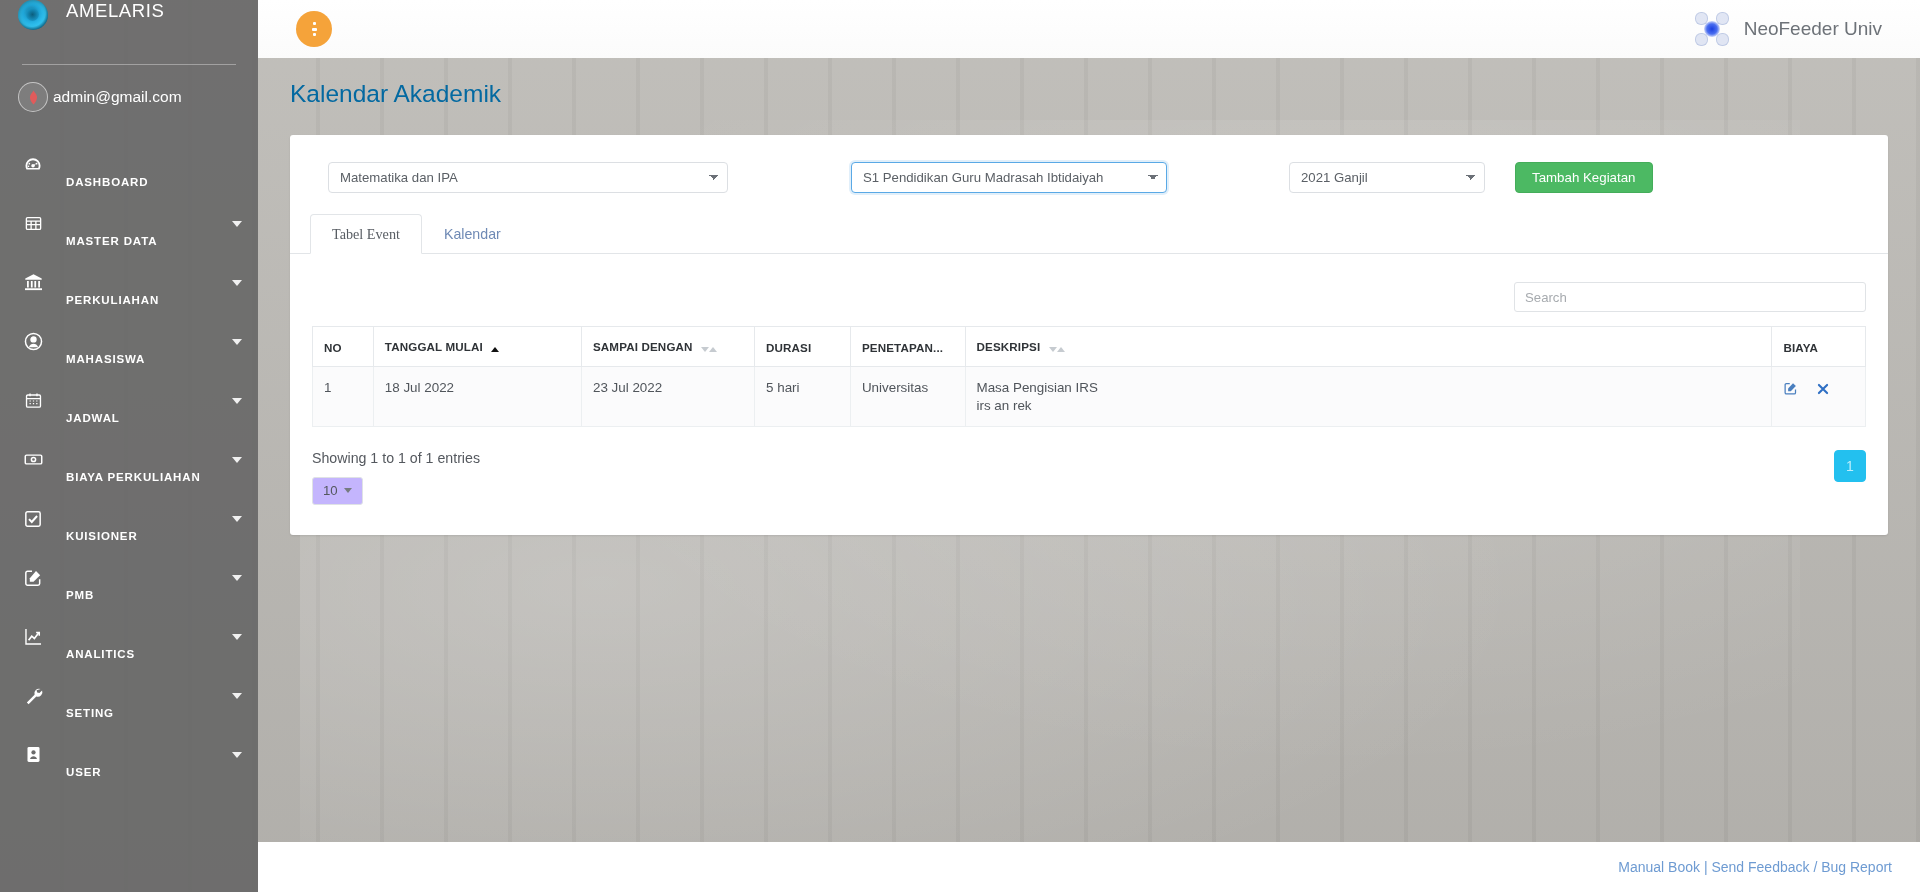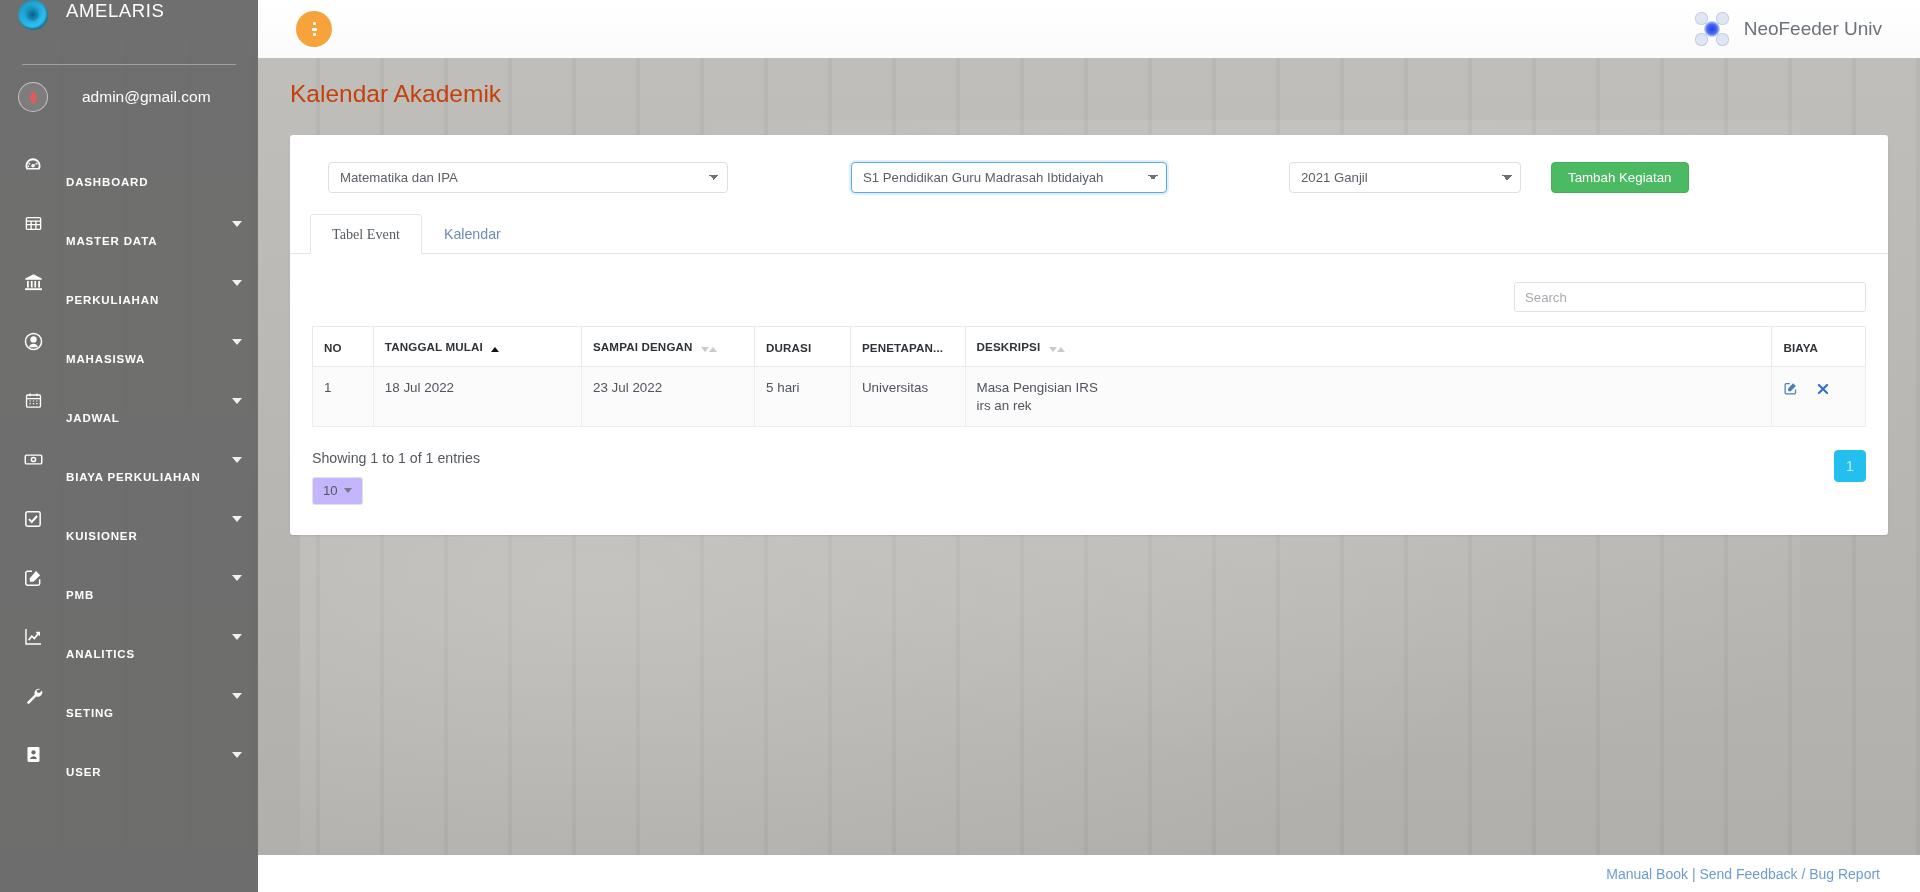--- a/index.html
+++ b/index.html
@@ -61,21 +61,21 @@
     font-size: 18.5px; letter-spacing: .6px; color: #fff;
   }
   .brand-sep {
     height: 1px; margin: 0 22px;
     background: rgba(255,255,255,.35);
   }
   .user-row {
     height: 64px;
     display: flex; align-items: center;
     padding: 0 0 0 18px;
-    gap: 34px;
+    gap: 5px;
   }
   .user-av {
     width: 30px; height: 30px; border-radius: 50%;
     border: 1px solid rgba(255,255,255,.55);
     background: rgba(255,255,255,.10);
     display: flex; align-items: center; justify-content: center;
     flex: none;
   }
   .user-av svg { display:block; }
   .user-mail { font-size: 15.5px; color: #fff; }
@@ -148,21 +148,21 @@
   }
   .nf-title { font-size: 19px; color: #6d7278; white-space: nowrap; }
 
   
   #content {
     position: absolute; left: 258px; top: 58px; right: 0; bottom: 52px;
     z-index: 10;
     overflow: hidden;
   }
   .page-title {
-    font-size: 24.5px; color: #c2410c; font-weight: 400;
+    font-size: 24.5px; color: #0369a1; font-weight: 400;
     margin: 22px 0 0 32px;
   }
 
   .card {
     margin: 27px 32px 0 32px;
     background: #fff;
     border-radius: 3px;
     box-shadow: 0 1px 2px rgba(0,0,0,.09);
     padding: 20px 22px 30px 22px;
   }
@@ -189,21 +189,21 @@
     background-position: right 13px center, right 8px center;
     background-size: 5px 5px, 5px 5px;
     background-repeat: no-repeat;
   }
   .sel.s1 { width: 400px; margin-left: 16px; }
   .sel.s2 {
     width: 316px; margin-left: 123px;
     border-color: #5aa9e6;
     box-shadow: 0 0 0 2px rgba(90,169,230,.18);
   }
-  .sel.s3 { width: 232px; margin-left: 122px; }
+  .sel.s3 { width: 196px; margin-left: 122px; }
   .btn-add {
     margin-left: 30px;
     height: 31px;
     padding: 0 16px;
     background: #4cb963;
     border: 1px solid #44ad5a;
     border-radius: 4px;
     color: #fff;
     font-size: 13.3px;
     font-family: "Liberation Sans", sans-serif;
@@ -320,25 +320,25 @@
     border: 1px solid #23c0ef;
     border-radius: 4px;
     color: #bdeefc;
     font-size: 14px;
     cursor: pointer;
     font-family: "Liberation Sans", sans-serif;
   }
 
   
   #footer {
-    position: absolute; left: 258px; right: 0; bottom: 0; height: 37px;
+    position: absolute; left: 258px; right: 0; bottom: 0; height: 50px;
     background: #fff;
     z-index: 15;
     display: flex; align-items: center; justify-content: flex-end;
-    padding-right: 40px;
+    padding-right: 28px;
   }
   .foot-links { font-size: 14px; color: #6e9bd2; }
   .foot-links a { color: #6e9bd2; text-decoration: none; cursor: pointer; }
   .foot-links span.sepr { color: #6e9bd2; }
 </style>
 </head>
 <body>
 
 <div class="page-bg"></div>
 

